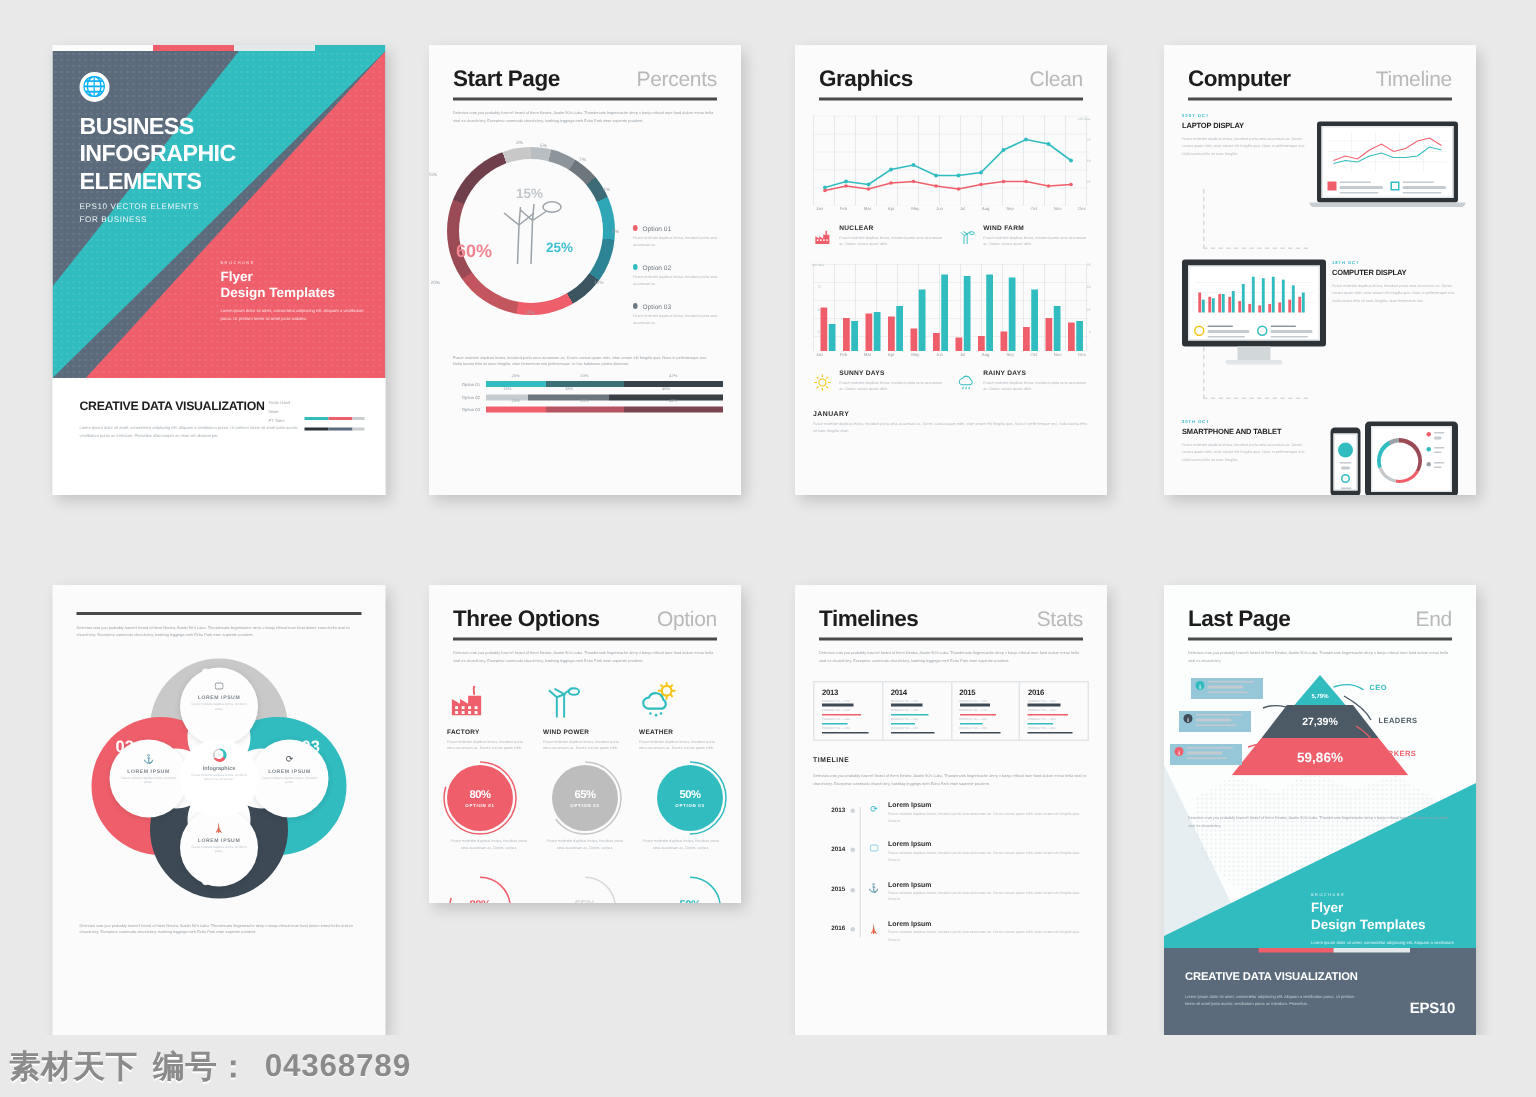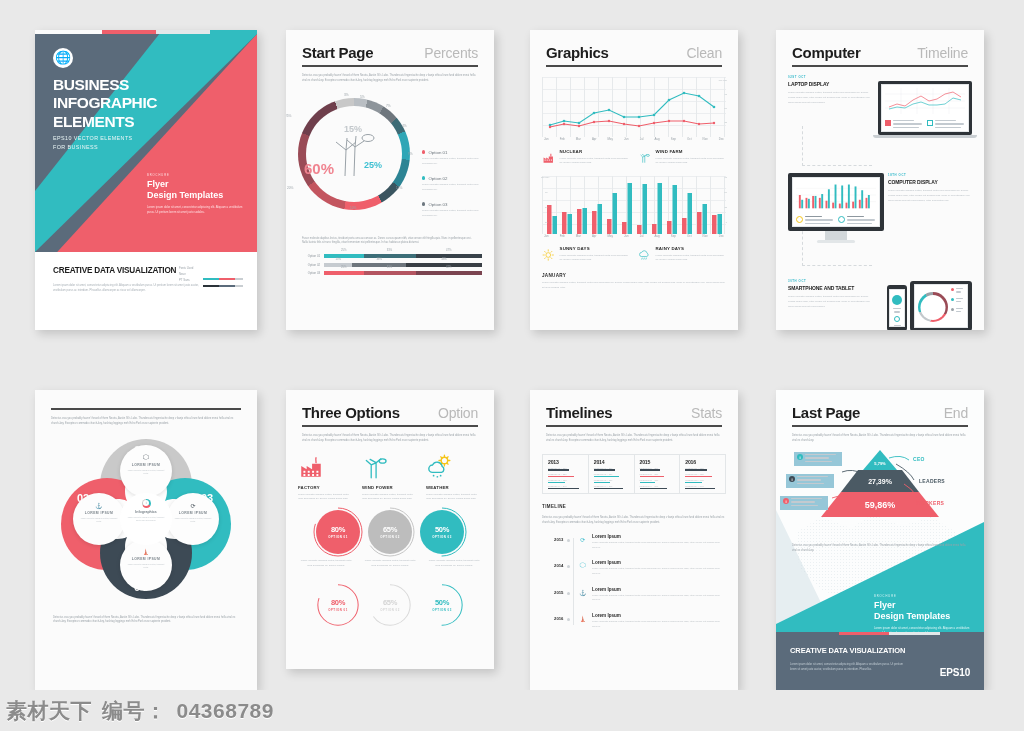--- a/index.html
+++ b/index.html
@@ -123,27 +123,27 @@
     background:#fdfdfd; box-shadow:0 1px 4px rgba(0,0,0,.12); text-align:center; padding-top:9px; }
   .inner-c .ic { font-size:6px; color:#3c4750; }
   .inner-c .t { font-size:3.4px; font-weight:bold; color:#7c858c; letter-spacing:.4px; margin-top:2px; }
   .inner-c .b { font-size:2.1px; line-height:1.75; color:#c0c6cb; margin-top:2px; padding:0 7px; }
   .center-c { position:absolute; left:59px; top:54px; width:52px; height:52px; border-radius:50%;
     background:#fff; text-align:center; padding-top:6px; z-index:5; }
   .center-c .t { font-size:3.6px; font-weight:bold; color:#7c858c; margin-top:2px; }
   .center-c .b { font-size:2.1px; line-height:1.75; color:#c3c9ce; margin-top:2px; padding:0 6px; }
 
   
-  #page-three { left: 286px; top: 390px; width: 208px; height: 279px; }
+  #page-three { left: 286px; top: 390px; width: 208px; height: 212px; }
   .three-cols { display:flex; gap:8px; margin:10px 12px 0 12px; }
   .tcol { flex:1; }
   .tcol .ico { height:26px; display:flex; align-items:flex-end; }
   .tcol h4 { font-size:4.3px; font-weight:bold; color:#2b2b2b; letter-spacing:.2px; margin-top:5px; }
   .tcol p { font-size:2.5px; line-height:1.95; color:#b3bac0; margin-top:3px; }
-  .circ-row { display:flex; gap:8px; margin:8px 12px 0 12px; justify-content:center; }
+  .circ-row { display:flex; gap:8px; margin:8px 12px 0 12px; justify-content:space-between; }
   .solid-circ { width:44px; height:44px; border-radius:50%; color:#fff;
     display:flex; flex-direction:column; align-items:center; justify-content:center; }
   .solid-circ .p { font-size:7.5px; font-weight:bold; letter-spacing:-.3px; }
   .solid-circ .o { font-size:2.9px; font-weight:bold; letter-spacing:.5px; margin-top:1px; }
   .ring-circ { width:44px; height:44px; border-radius:50%;
     display:flex; flex-direction:column; align-items:center; justify-content:center; }
   .ring-circ .p { font-size:7.5px; font-weight:bold; letter-spacing:-.3px; }
   .ring-circ .o { font-size:2.9px; font-weight:bold; letter-spacing:.5px; margin-top:1px; }
   .cap-row { display:flex; gap:8px; margin:5px 12px 0 12px; }
   .cap-row p { flex:1; font-size:2.5px; line-height:1.95; color:#b3bac0; text-align:center; }
@@ -275,21 +275,21 @@
             #9a4b56 235deg 292deg, #6f3f4c 292deg 340deg, #c8c8c8 340deg 360deg)"></div>
         <div class="donut-hole"></div>
         <svg viewBox="0 0 112 112" style="position:absolute;inset:0">
           <g stroke="#9aa2a8" stroke-width="1" fill="none">
             <path d="M47 78 L48 52 M56 78 L57 49"></path>
             <path d="M48 52 L38 44 M48 52 L58 44 M48 52 L49 40"></path>
             <path d="M57 49 L66 43 M57 49 L49 42 M57 49 L58 38"></path>
             <ellipse cx="70" cy="40" rx="6" ry="3.5"></ellipse>
           </g>
         </svg>
-        <div class="pct-big" style="left:6px;top:62px;font-size:15px;color:#f08490">60%</div>
+        <div class="pct-big" style="left:6px;top:62px;font-size:12px;color:#f08490">60%</div>
         <div class="pct-big" style="left:46px;top:26px;font-size:9px;color:#c3c8cc">15%</div>
         <div class="pct-big" style="left:66px;top:62px;font-size:9px;color:#3fc0d2">25%</div>
         <div class="pct-lbl" style="left:46px;top:-5px">3%</div>
         <div class="pct-lbl" style="left:62px;top:-3px">5%</div>
         <div class="pct-lbl" style="left:88px;top:6px">7%</div>
         <div class="pct-lbl" style="left:104px;top:26px">4%</div>
         <div class="pct-lbl" style="left:110px;top:54px">9%</div>
         <div class="pct-lbl" style="left:98px;top:88px">12%</div>
         <div class="pct-lbl" style="left:52px;top:108px">10%</div>
         <div class="pct-lbl" style="left:-11px;top:88px">20%</div>

